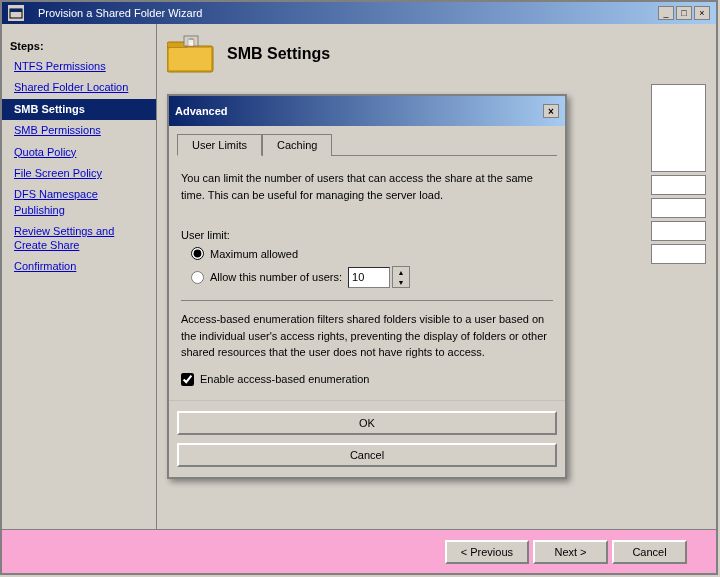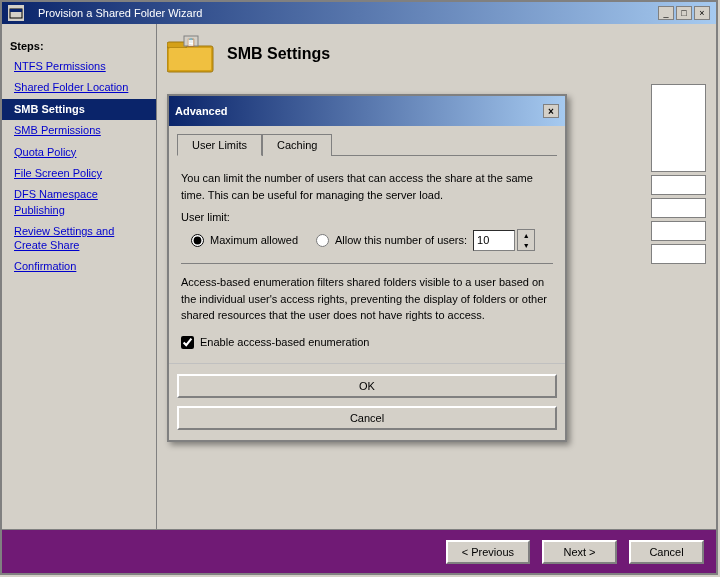--- a/index.html
+++ b/index.html
@@ -131,27 +131,27 @@
 
     .main-title {
       font-size: 16px;
       font-weight: bold;
       color: #000;
     }
 
     
     .bottom-bar {
       height: 44px;
-      background: #701a75;
+      background: #f9a8d4;
       border-top: 1px solid #808080;
       display: flex;
       align-items: center;
       justify-content: flex-end;
-      padding: 0 12px;
-      gap: 12px;
+      padding: 0 29px;
+      gap: 4px;
       flex-shrink: 0;
     }
 
     .btn {
       padding: 4px 14px;
       background: #d4d0c8;
       border: 2px solid;
       border-color: #ffffff #808080 #808080 #ffffff;
       font-size: 11px;
       cursor: pointer;
@@ -223,34 +223,34 @@
       position: relative;
     }
 
     .tab-content {
       padding: 6px 4px;
     }
 
     .info-text {
       font-size: 11px;
       line-height: 1.5;
-      margin-bottom: 8px;
+      margin-bottom: 26px;
       color: #000;
     }
 
     .section-label {
       font-size: 11px;
       font-weight: normal;
       margin-bottom: 6px;
     }
 
     .radio-group {
       display: flex;
-      flex-direction: row;
-      gap: 18px;
+      flex-direction: column;
+      gap: 6px;
       margin-left: 10px;
       margin-bottom: 12px;
     }
 
     .radio-item {
       display: flex;
       align-items: center;
       gap: 6px;
     }
 

